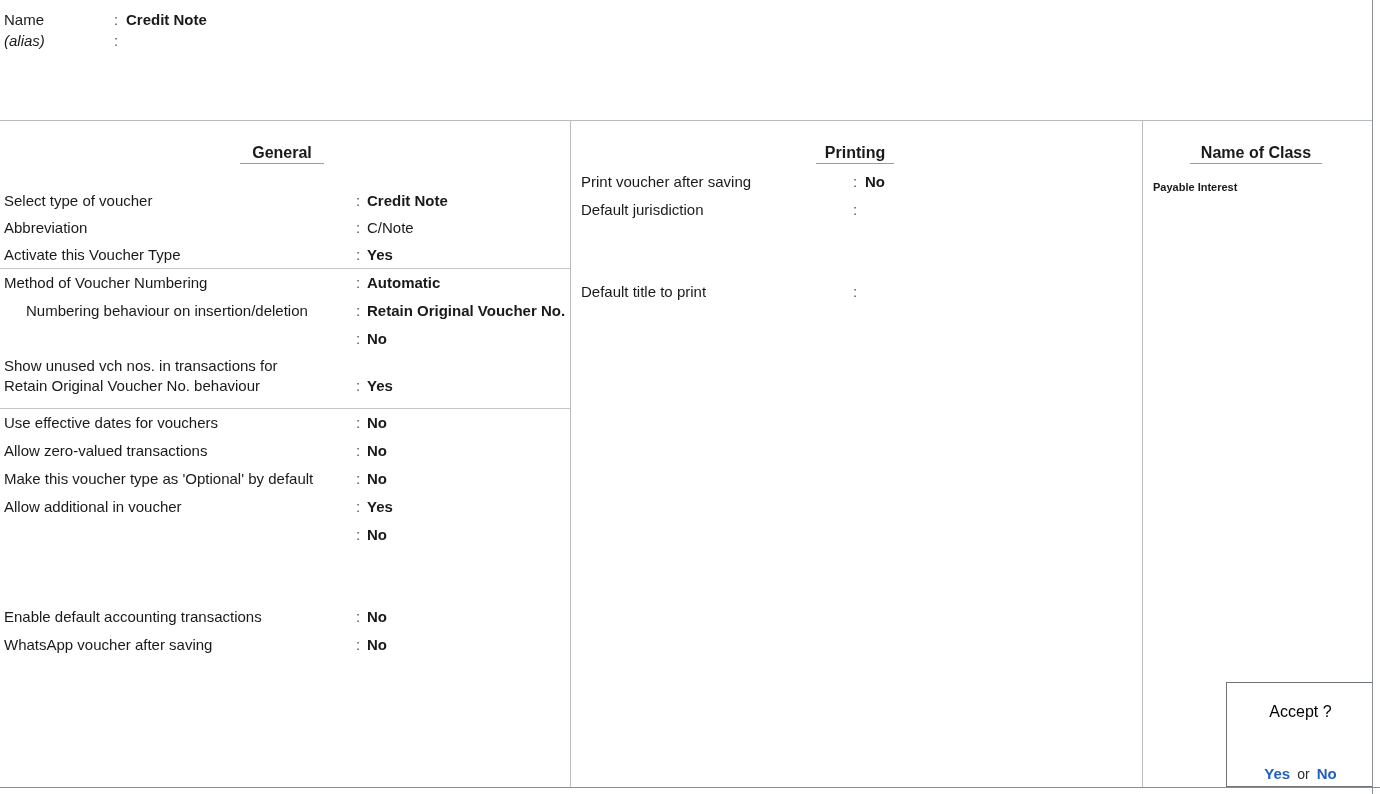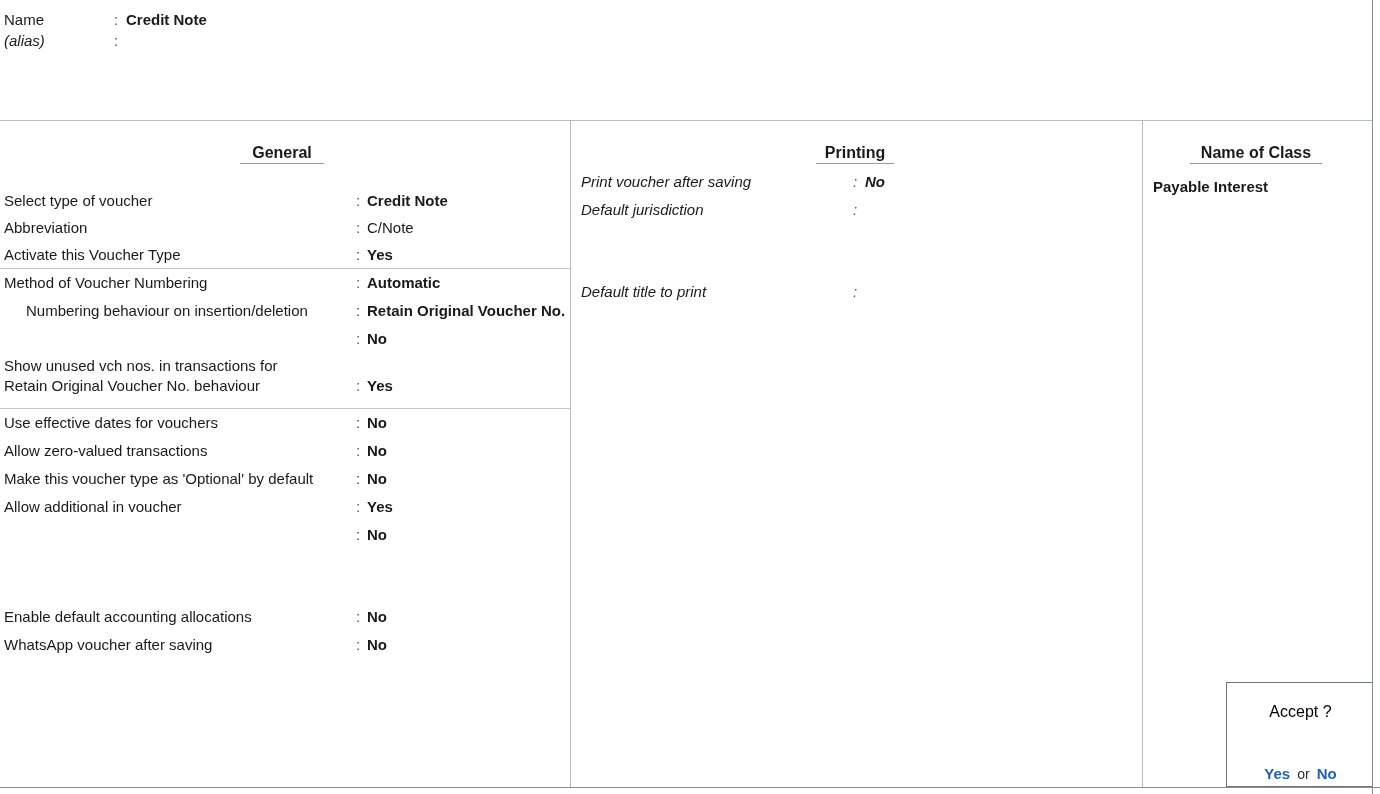--- a/index.html
+++ b/index.html
@@ -158,33 +158,33 @@
 
   .sep {
     position: absolute;
     left: 0;
     width: 570px;
     height: 1px;
     background: #c3c6c9;
   }
 
   
-  .prt { left: 581px; width: 550px; font-style: italic; }
+  .prt { left: 581px; width: 550px; }
   .prt .colon { left: 272px; }
   .prt .val   { left: 284px; }
 
   
   #class-value {
     position: absolute;
     left: 1153px;
     top: 176px;
     height: 22px;
     line-height: 22px;
     font-weight: bold;
-    font-size: 15px;
+    font-size: 11px;
     white-space: nowrap;
   }
 
   
   #accept-dialog {
     position: absolute;
     left: 1226px;
     top: 682px;
     width: 147px;
     height: 105px;
@@ -313,21 +313,21 @@
     <span class="colon">:</span>
     <span class="val b">Yes</span>
   </div>
 
   <div class="row gen" style="top:523px;">
     <span class="colon">:</span>
     <span class="val b">No</span>
   </div>
 
   <div class="row gen" style="top:605px;">
-    <span class="lbl">Enable default accounting allocations</span>
+    <span class="lbl">Enable default accounting transactions</span>
     <span class="colon">:</span>
     <span class="val b">No</span>
   </div>
 
   <div class="row gen" style="top:633px;">
     <span class="lbl">WhatsApp voucher after saving</span>
     <span class="colon">:</span>
     <span class="val b">No</span>
   </div>
 

